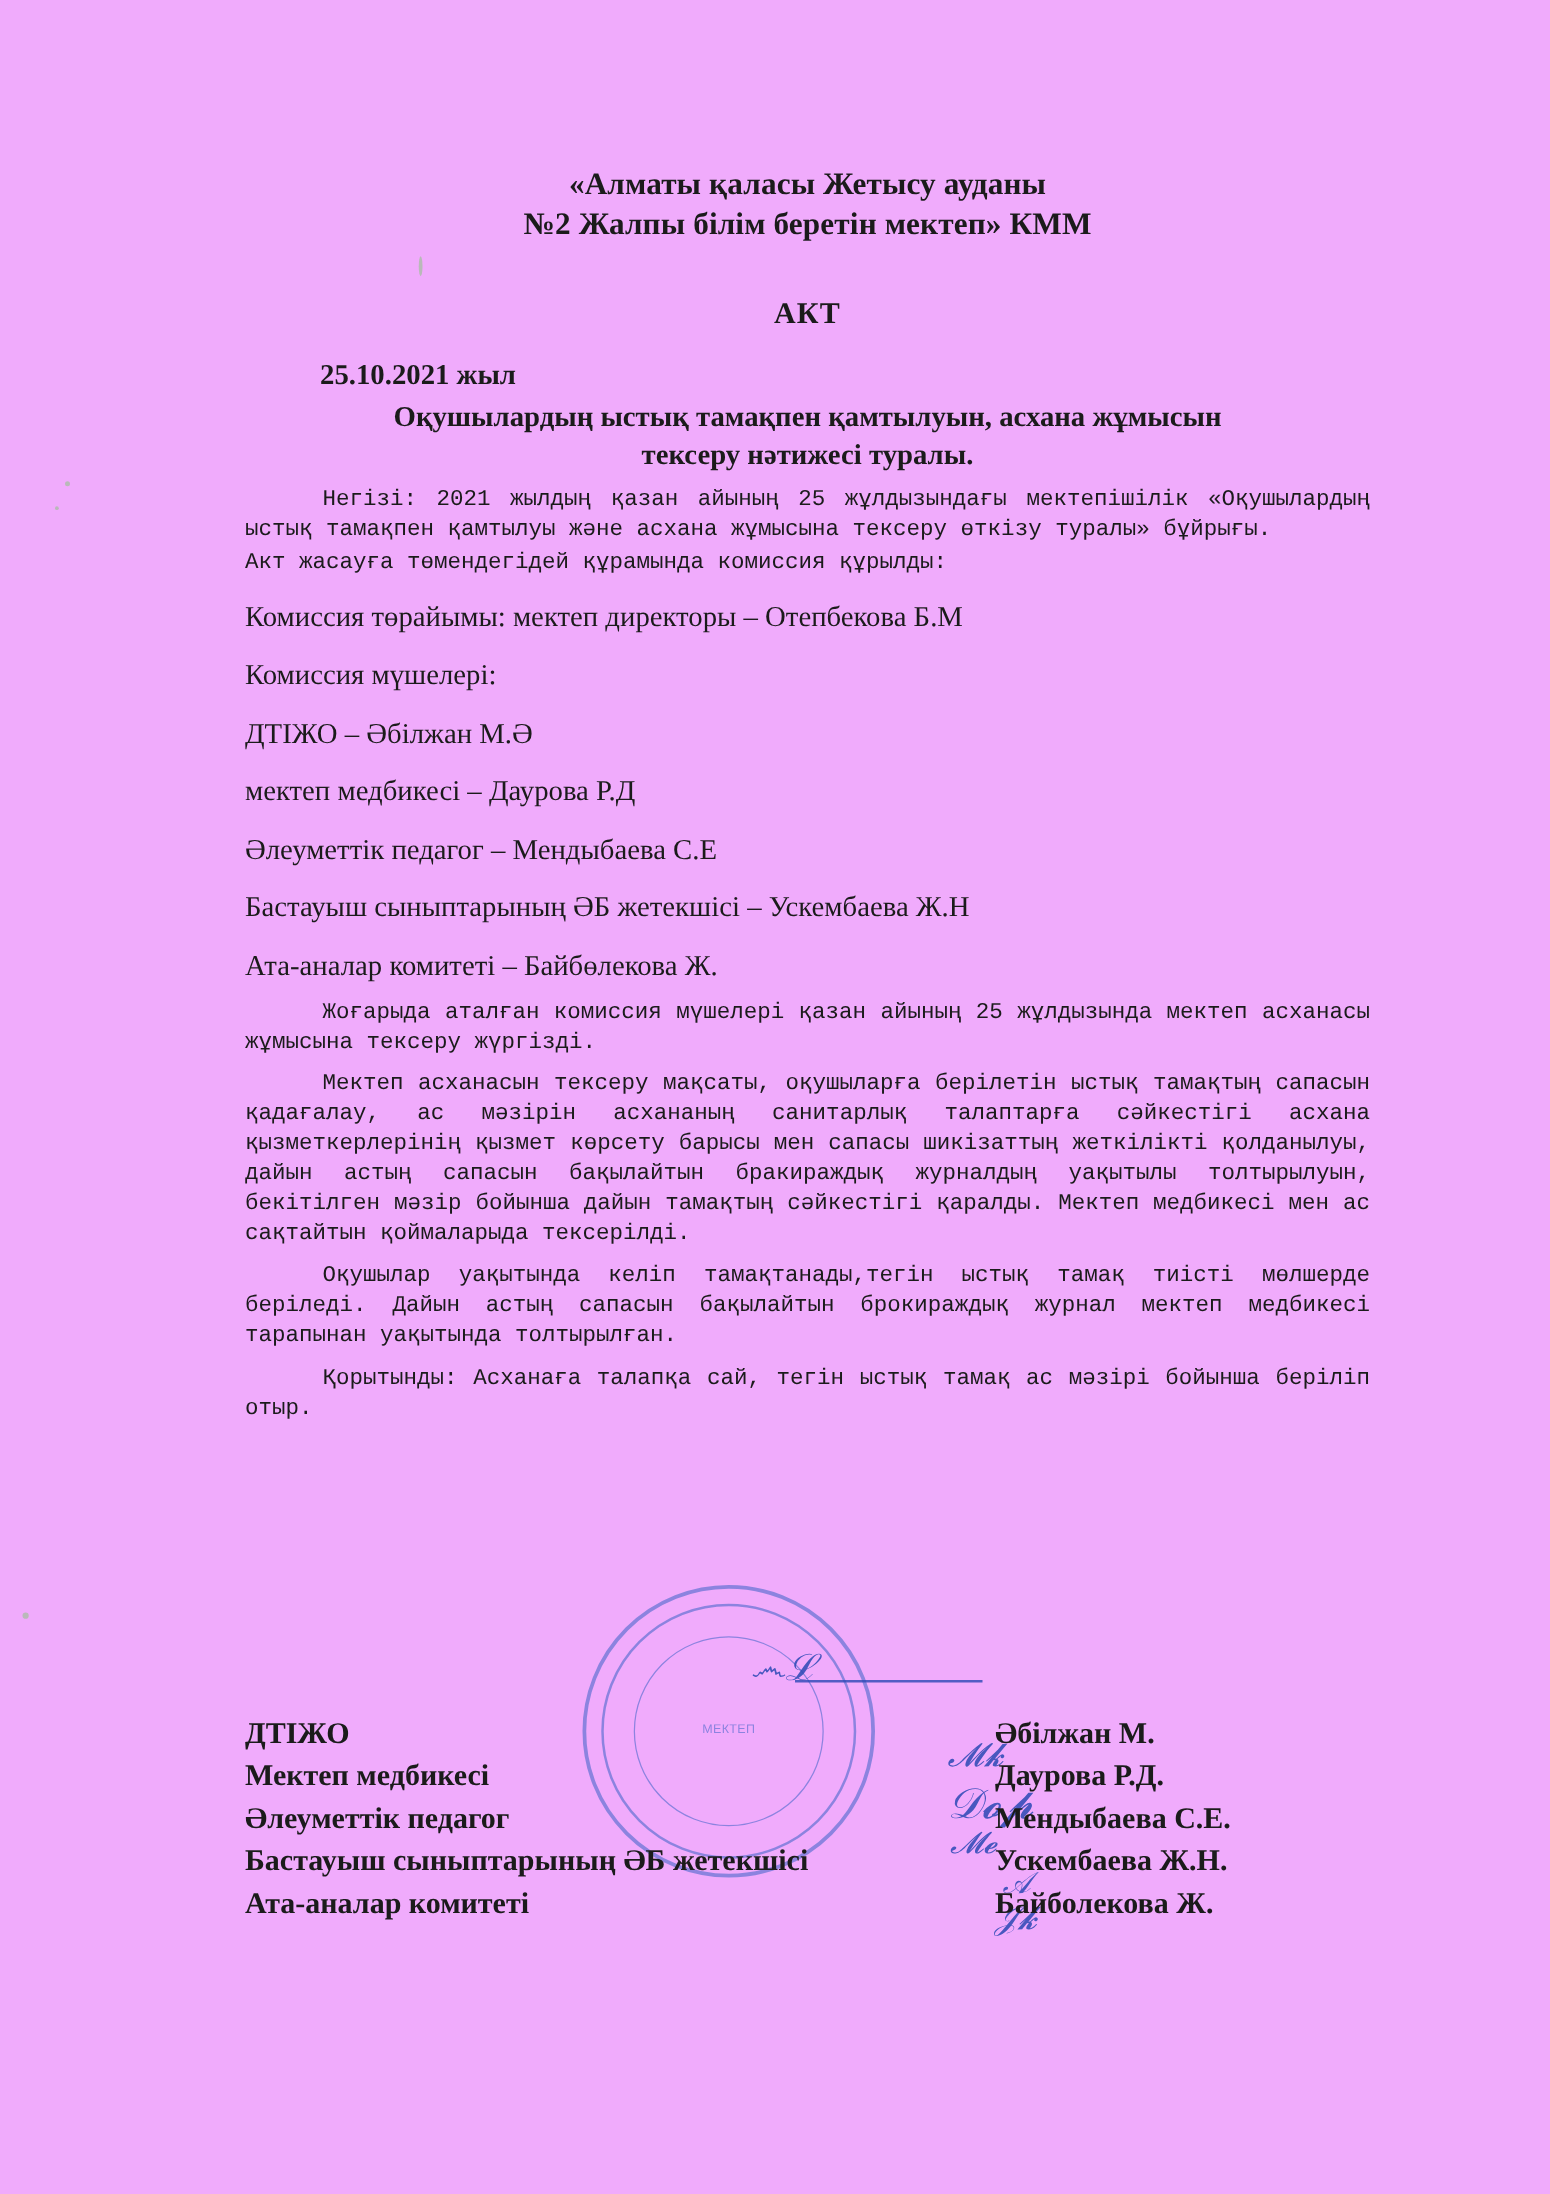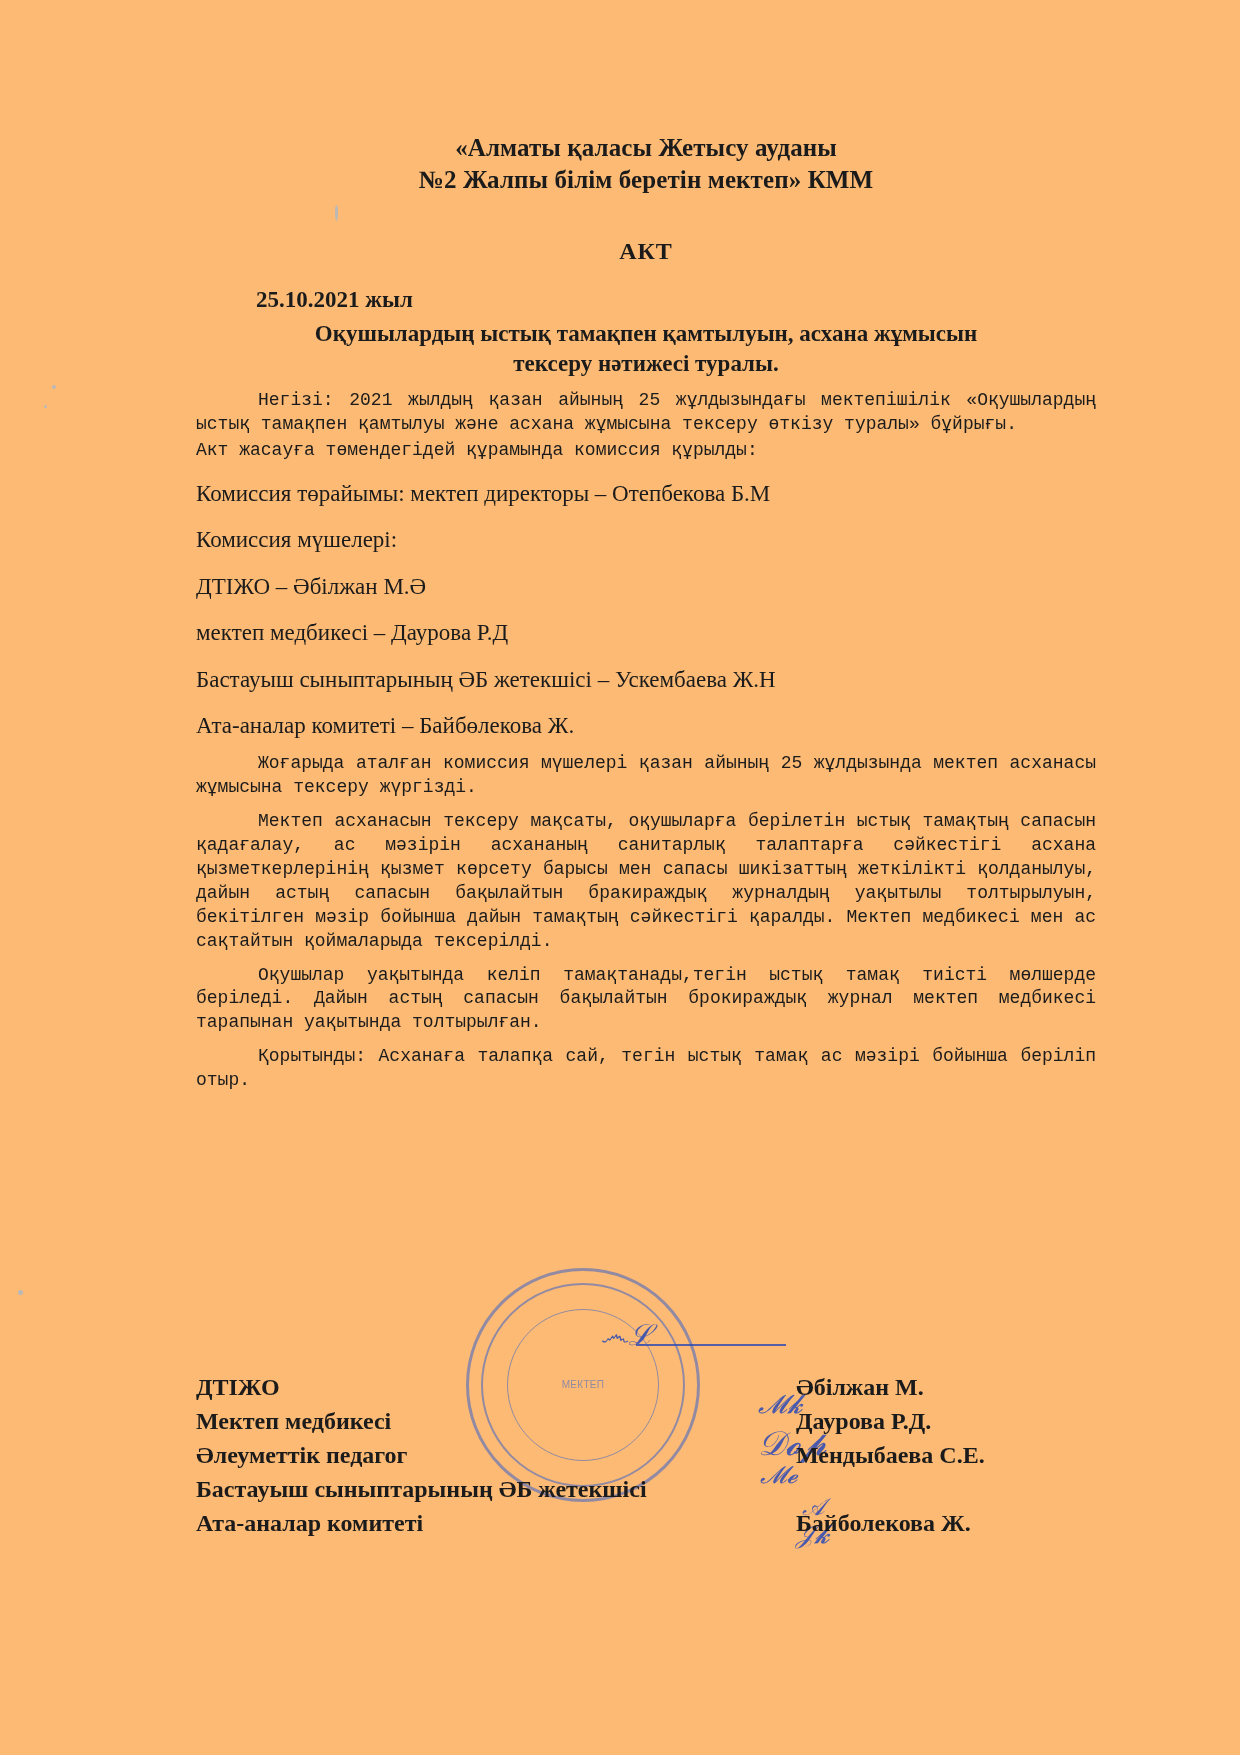--- a/index.html
+++ b/index.html
@@ -11,21 +11,21 @@
     width: 1240px;
     height: 1755px;
     position: relative;
     font-family: "Liberation Serif", serif;
     color: #1b1b1b;
     overflow: hidden;
   }
   .page {
     position: absolute;
     inset: 0;
-    background: #fdba74;
+    background: #f0abfc;
   }
   .content {
     position: absolute;
     left: 196px;
     top: 132px;
     width: 900px;
   }
   .header-block {
     text-align: center;
     font-weight: bold;
@@ -208,20 +208,21 @@
     </div>
 
     <div class="para indent">Негізі: 2021 жылдың қазан айының 25 жұлдызындағы мектепішілік «Оқушылардың ыстық тамақпен қамтылуы және асхана жұмысына тексеру өткізу туралы» бұйрығы.</div>
 
     <div class="para plain">Акт жасауға төмендегідей құрамында комиссия құрылды:</div>
 
     <div class="list-line">Комиссия төрайымы: мектеп директоры – Отепбекова Б.М</div>
     <div class="list-line">Комиссия мүшелері:</div>
     <div class="list-line">ДТІЖО – Әбілжан М.Ә</div>
     <div class="list-line">мектеп медбикесі – Даурова Р.Д</div>
+    <div class="list-line">Әлеуметтік педагог – Мендыбаева С.Е</div>
     <div class="list-line">Бастауыш сыныптарының ӘБ жетекшісі – Ускембаева Ж.Н</div>
     <div class="list-line">Ата-аналар комитеті – Байбөлекова Ж.</div>
 
     <div class="para indent-first">Жоғарыда аталған комиссия мүшелері қазан айының 25 жұлдызында мектеп асханасы жұмысына тексеру жүргізді.</div>
 
     <div class="para indent-first">Мектеп асханасын тексеру мақсаты, оқушыларға берілетін ыстық тамақтың сапасын қадағалау, ас мәзірін асхананың санитарлық талаптарға сәйкестігі асхана қызметкерлерінің қызмет көрсету барысы мен сапасы шикізаттың жеткілікті қолданылуы, дайын астың сапасын бақылайтын бракираждық журналдың уақытылы толтырылуын, бекітілген мәзір бойынша дайын тамақтың сәйкестігі қаралды. Мектеп медбикесі мен ас сақтайтын қоймаларыда тексерілді.</div>
 
     <div class="para indent-first">Оқушылар уақытында келіп тамақтанады,тегін ыстық тамақ тиісті мөлшерде беріледі. Дайын астың сапасын бақылайтын брокираждық журнал мектеп медбикесі тарапынан уақытында толтырылған.</div>
 
     <div class="para indent-first"> Қорытынды: Асханаға талапқа сай, тегін ыстық тамақ ас мәзірі бойынша беріліп отыр.</div>
@@ -250,20 +251,21 @@
       <div class="sig-row">
         <span class="sig-role">Мектеп медбикесі</span>
         <span class="sig-name">Даурова Р.Д.</span>
       </div>
       <div class="sig-row">
         <span class="sig-role">Әлеуметтік педагог</span>
         <span class="sig-name">Мендыбаева С.Е.</span>
       </div>
       <div class="sig-row">
         <span class="sig-role">Бастауыш сыныптарының ӘБ жетекшісі</span>
+        <span class="sig-name">Ускембаева Ж.Н.</span>
       </div>
       <div class="sig-row">
         <span class="sig-role">Ата-аналар комитеті</span>
         <span class="sig-name">Байболекова Ж.</span>
       </div>
     </div>
   </div>
 
 </div>
 

